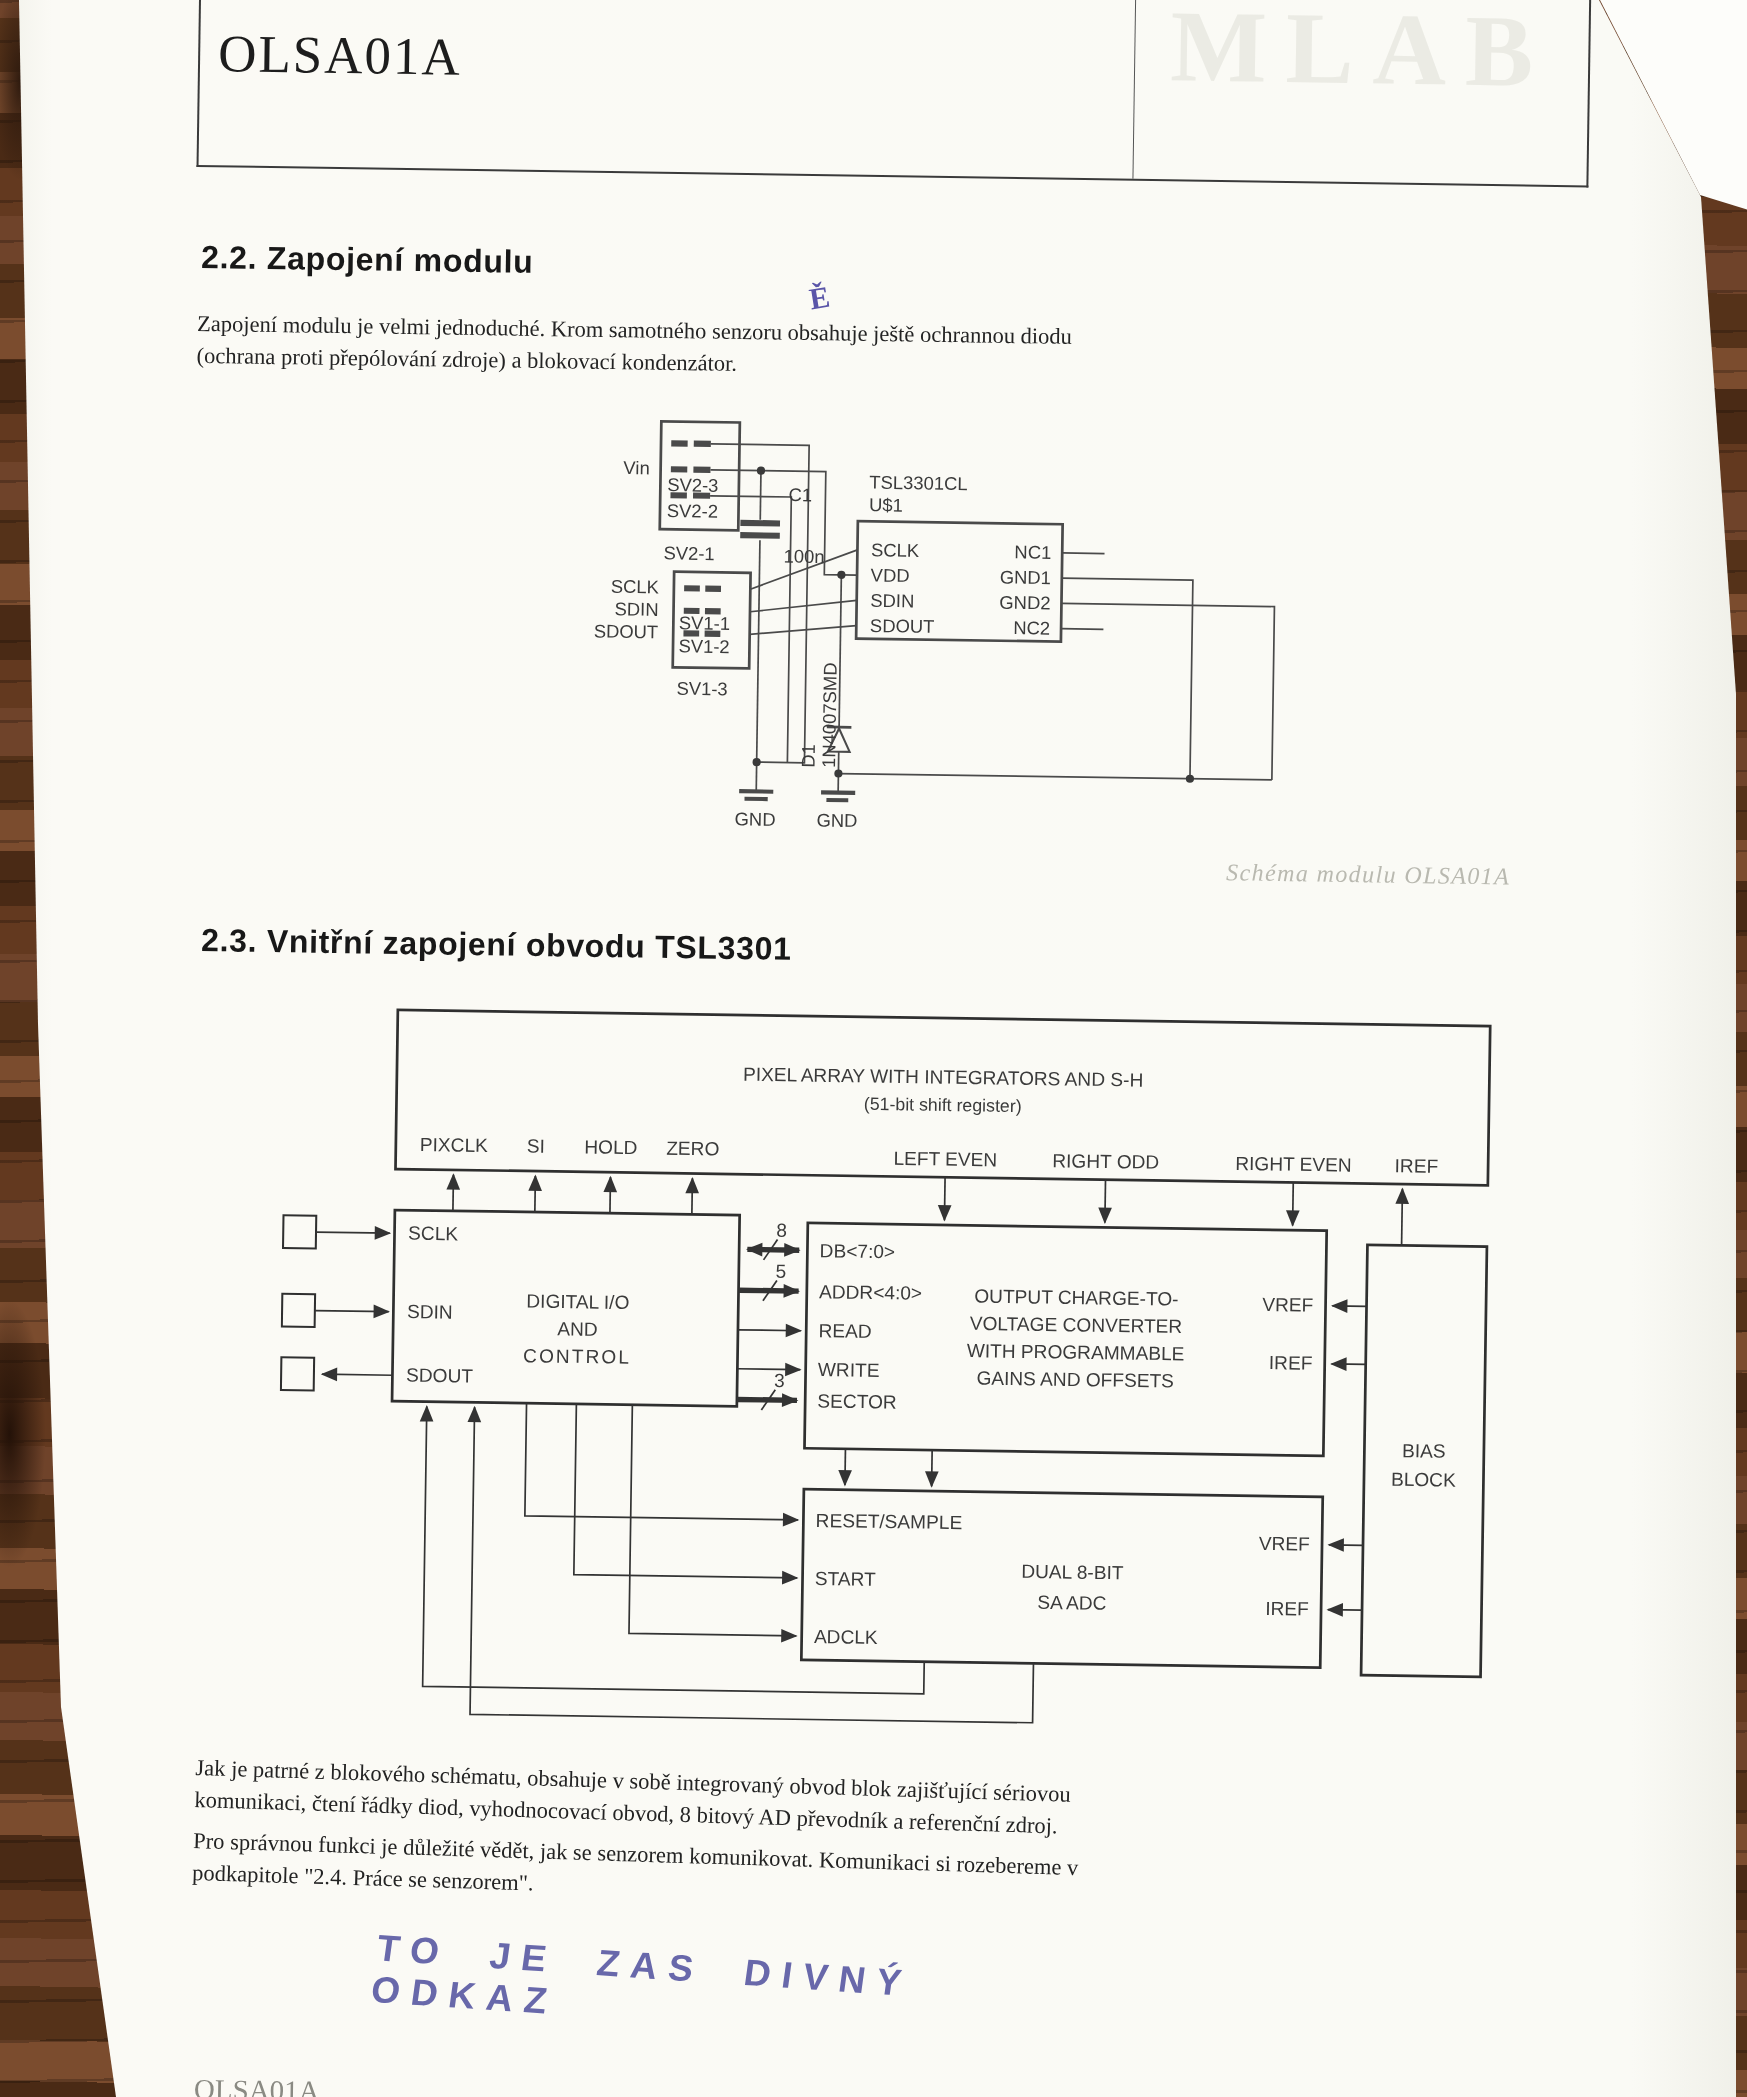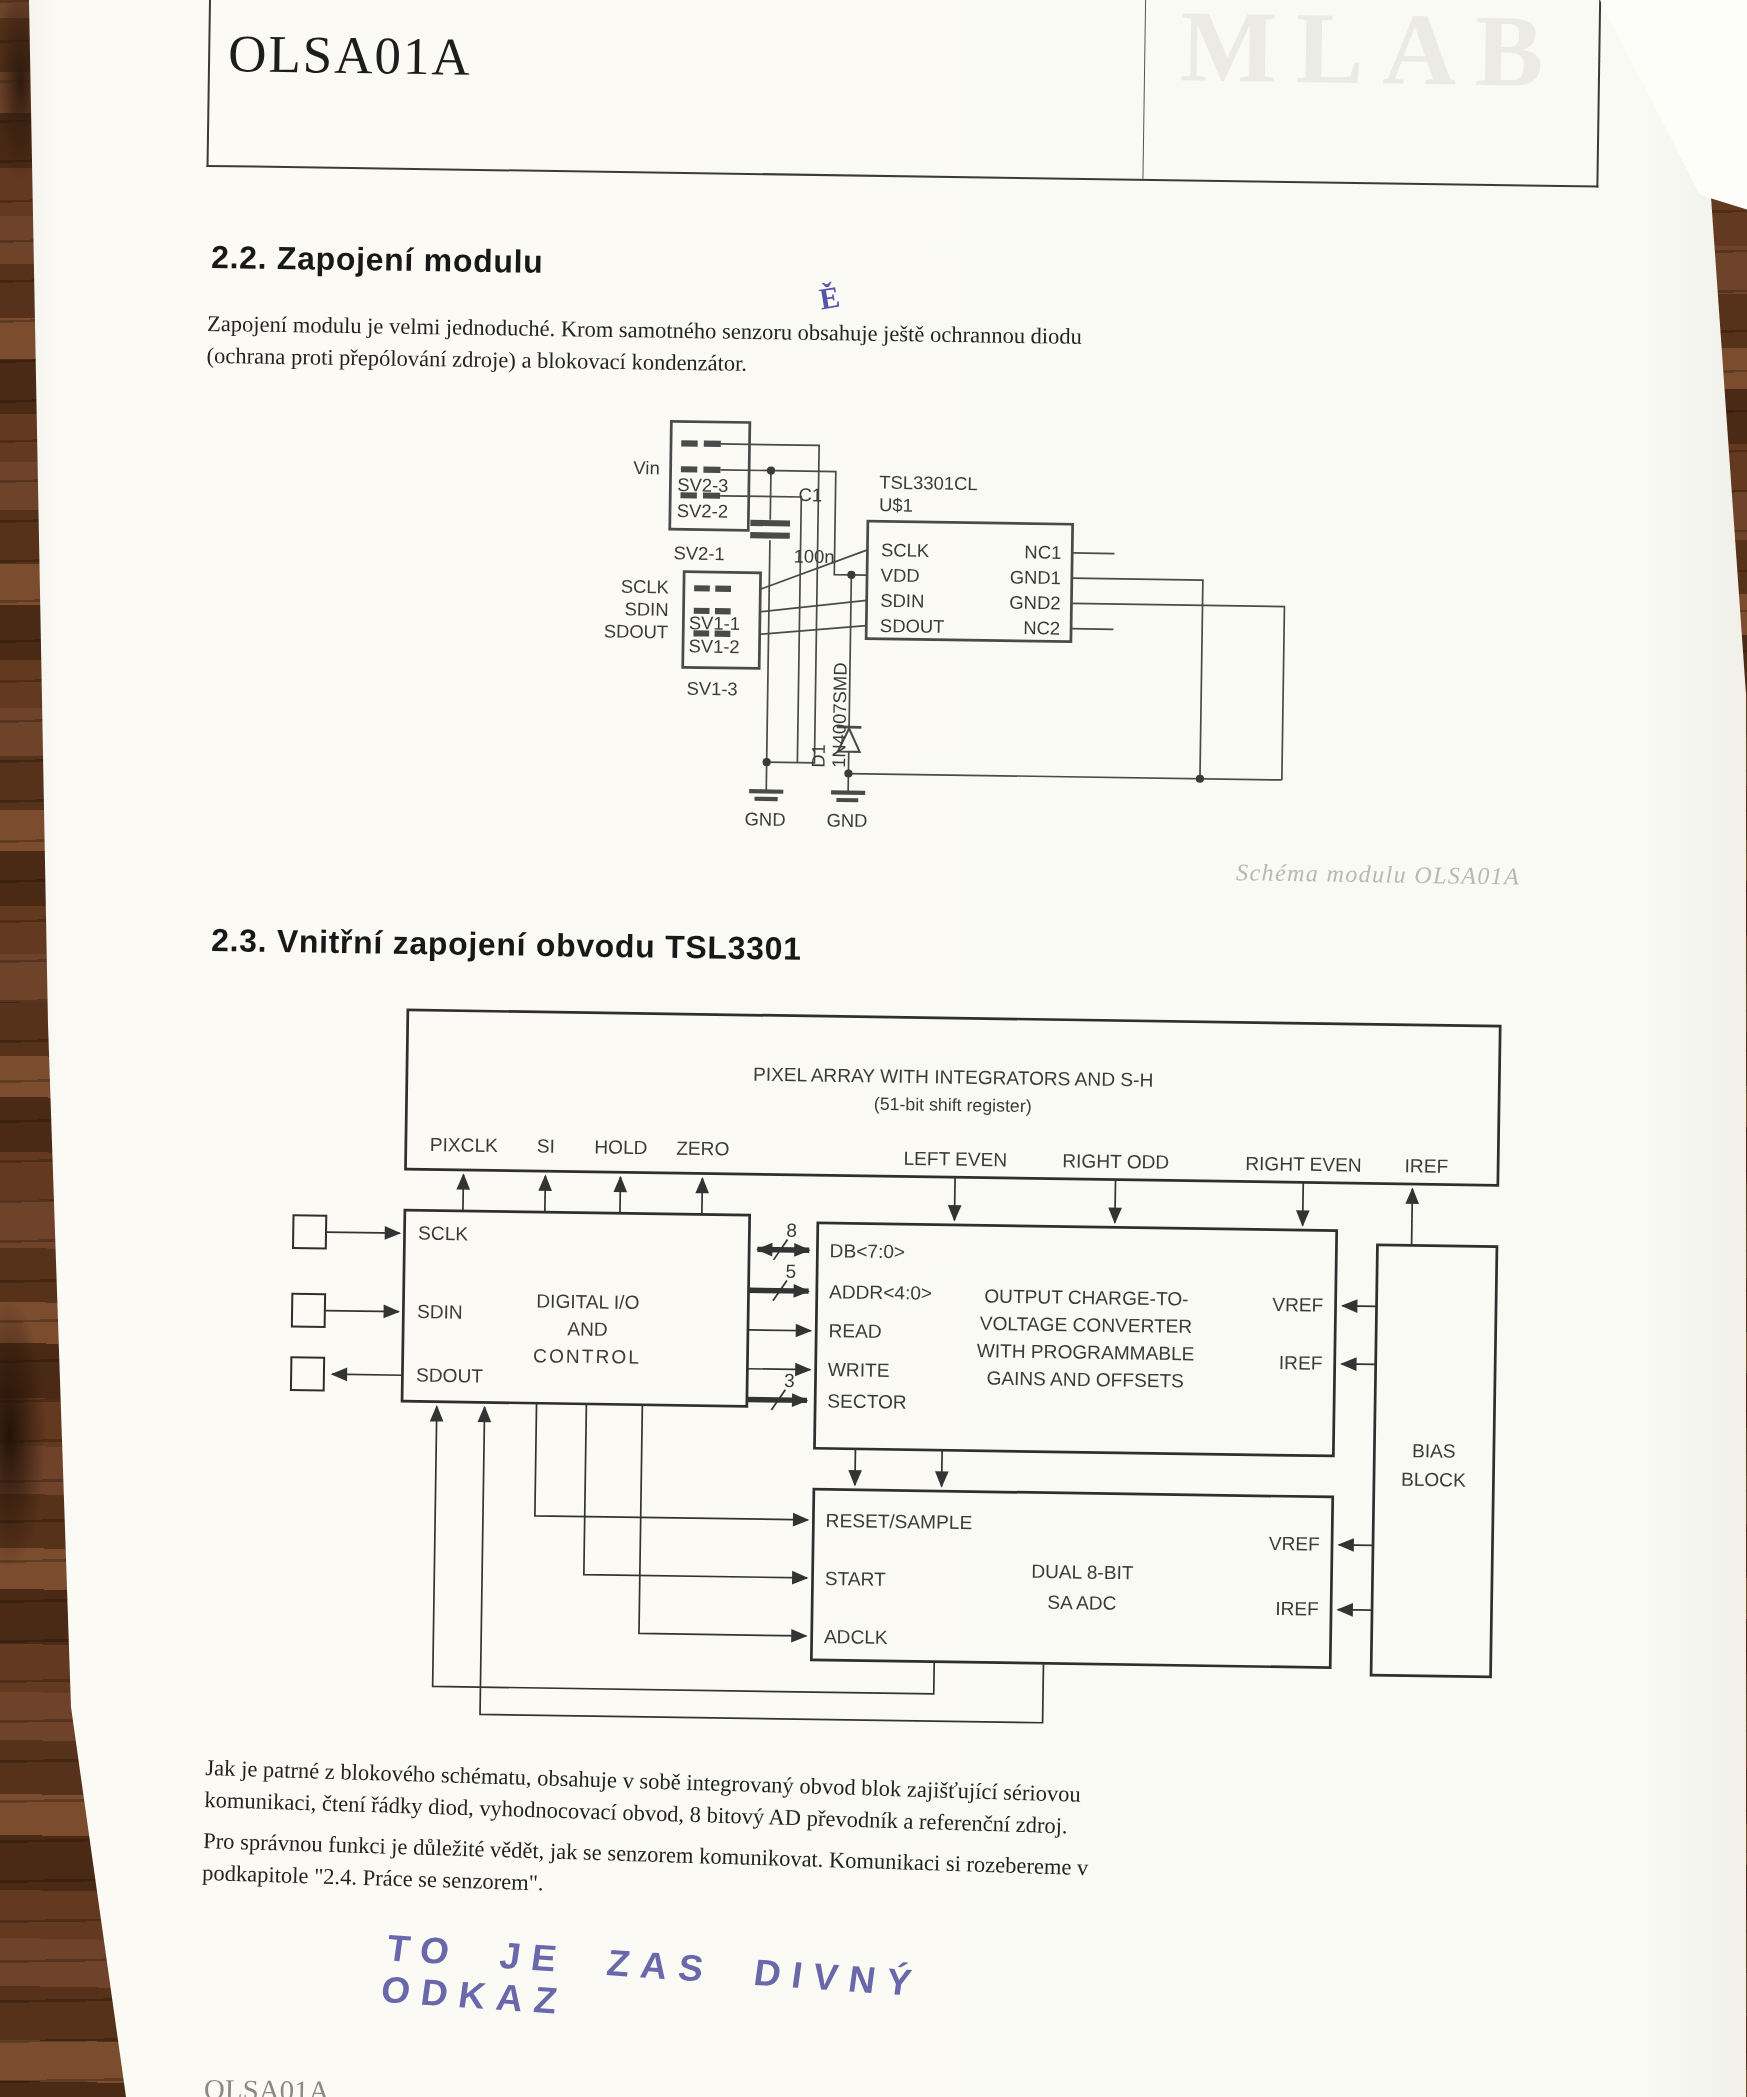--- a/index.html
+++ b/index.html
@@ -6,21 +6,21 @@
   #page{position:relative;width:1748px;height:2097px;overflow:hidden;
     background-color:#5c3820;
     background-image:
       radial-gradient(ellipse 48px 178px at 9.6px 1434px, #241208 0%, rgba(36,18,8,0) 75%),
       radial-gradient(ellipse 34px 123px at 20.5px 82px, #2e1a0e 0%, rgba(46,26,14,0) 80%),
       repeating-linear-gradient(179deg, rgba(0,0,0,0.22) 0 2.7px, rgba(0,0,0,0) 2.7px 40px),
       repeating-linear-gradient(181deg, #6f432a 0 48px, #553219 48px 102px, #7b4c2e 102px 143px, #4a2a15 143px 198px, #63391f 198px 246px);
     font-family:"Liberation Sans", sans-serif;}
   #paper{position:absolute;left:0;top:0;width:1736px;height:2097px;
     clip-path:polygon(19px 0px, 1599px 0px, 1701px 197px, 1740px 751px, 1748px 956px, 1748px 2097px, 116px 2097px, 61px 1707px, 38px 1024px);
-    background:linear-gradient(90deg,#f1f1ea 0%,#fbfaf5 3%,#fafaf5 94%,#f0f0e9 100%);margin-left:10px;}
+    background:linear-gradient(90deg,#f1f1ea 0%,#fbfaf5 3%,#fafaf5 94%,#f0f0e9 100%);}
   #fold-flap{position:absolute;left:1591px;top:-4.1px;width:164px;height:225px;
     clip-path:polygon(9px 4.1px, 164px 4.1px, 164px 216px, 109px 199px);
     background:linear-gradient(211deg,#fdfdfa 70%,#d9d9d2 96%,#c9c9c2 100%);}
   .content{position:absolute;left:0;top:0;width:1748px;height:2097px;
     transform:rotate(0.85deg);transform-origin:273px 0px;}
   
   .hdr-box{position:absolute;left:199px;top:-44px;width:1388px;height:210px;
     border-left:2px solid #3a3a3a;border-right:2px solid #3a3a3a;border-bottom:2px solid #3a3a3a;}
   .hdr-title{position:absolute;left:18px;bottom:82px;font-family:"Liberation Serif",serif;
     font-size:53px;color:#1d1d1d;letter-spacing:2px;}

